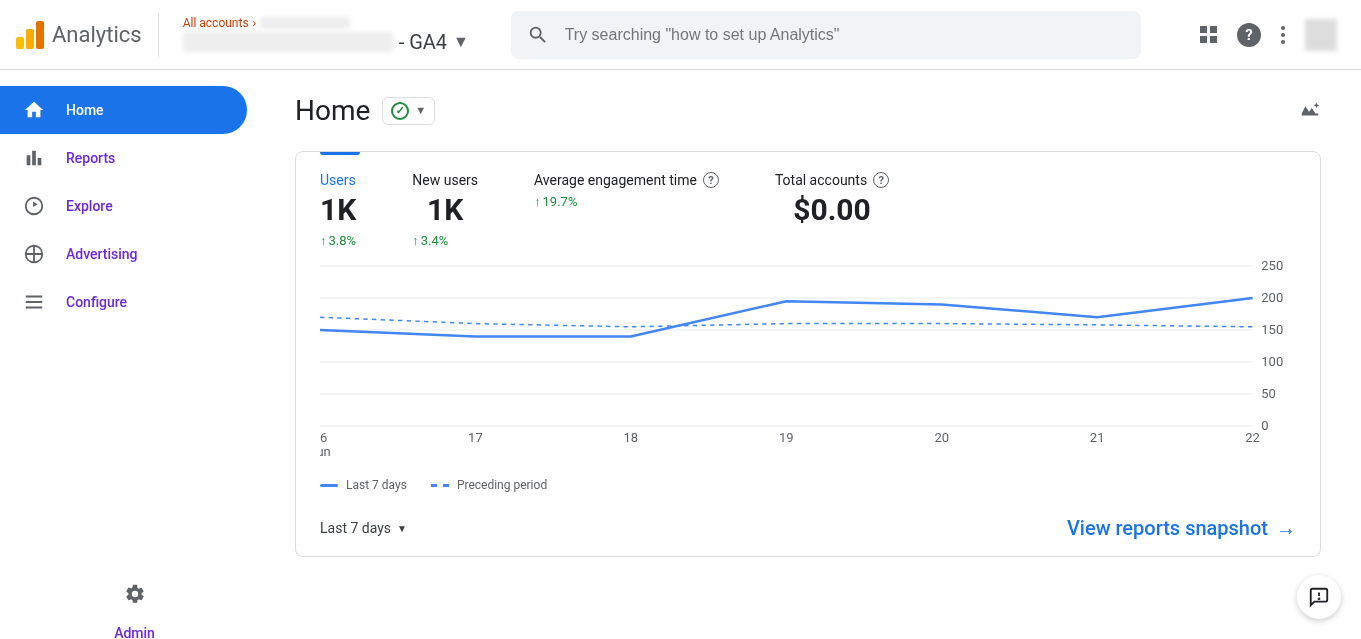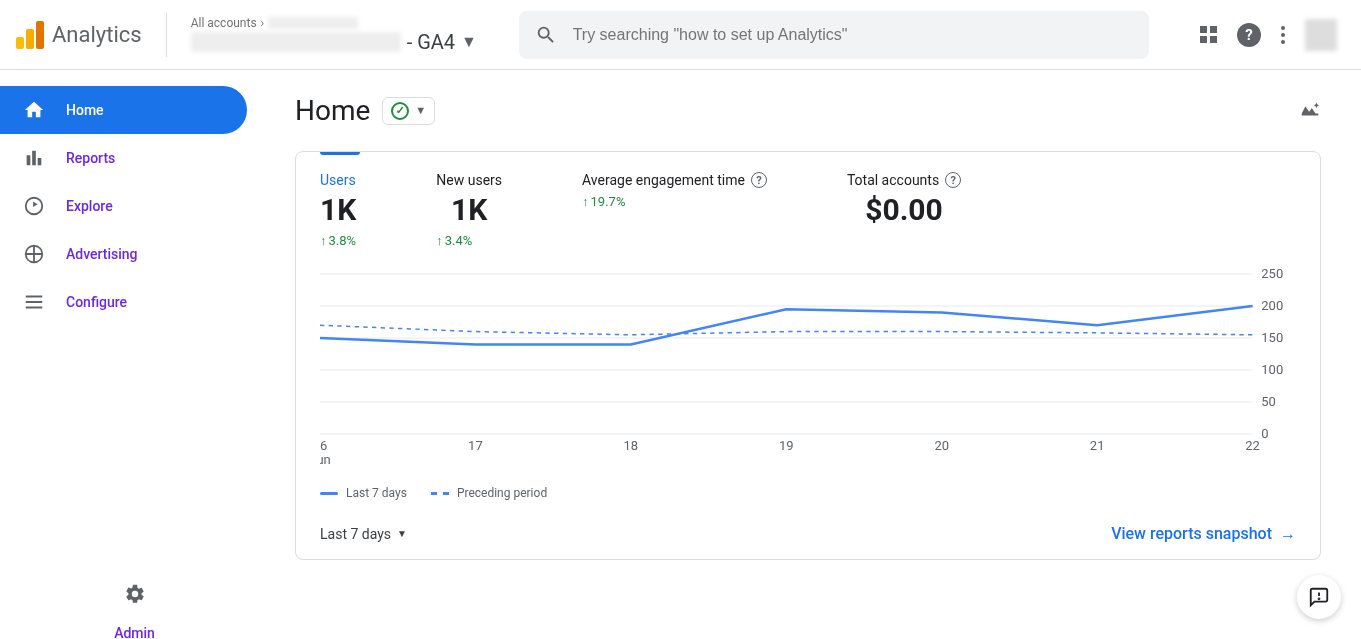--- a/index.html
+++ b/index.html
@@ -18,37 +18,37 @@
       display: flex;
       align-items: center;
       padding: 0 16px;
       border-bottom: 1px solid #dadce0;
       gap: 8px;
     }
     .logo-block {
       display: flex;
       align-items: center;
       gap: 8px;
-      padding-right: 24px;
+      padding-right: 16px;
       border-right: 1px solid #dadce0;
       height: 44px;
     }
     .ga-logo { display: flex; align-items: flex-end; gap: 2px; height: 28px; }
     .ga-bar1 { width: 8px; height: 12px; background: #fbbc04; border-radius: 2px; }
     .ga-bar2 { width: 8px; height: 20px; background: #f9ab00; border-radius: 2px; }
     .ga-bar3 { width: 8px; height: 28px; background: #e37400; border-radius: 2px; }
     .product-name { font-size: 22px; color: #5f6368; }
     .account-block {
       margin-left: 16px;
       display: flex;
       flex-direction: column;
       justify-content: center;
       min-width: 300px;
     }
-    .account-top { font-size: 12px; color: #737373; display: flex; align-items: center; gap: 4px;}
+    .account-top { font-size: 12px; color: #c2410c; display: flex; align-items: center; gap: 4px;}
     .account-top .blur { display:inline-block; width:90px; height:12px; background:#eee; filter: blur(2px); }
     .account-main { display: flex; align-items: center; gap: 6px; }
     .account-main .blur { display:inline-block; width:210px; height:20px; background:#eee; filter: blur(2px); }
     .account-main .suffix { font-size: 20px; color: #3c4043; }
     .account-main .caret { color:#5f6368; }
     .search {
       flex: 1;
       max-width: 630px;
       height: 48px;
       background: #f1f3f4;
@@ -130,21 +130,21 @@
     .status-chip .caret { color: #5f6368; font-size: 11px; }
     .insights-icon { margin-left: auto; color:#5f6368; }
     
     .card {
       margin-top: 24px;
       border: 1px solid #dadce0;
       border-radius: 8px;
       padding: 20px 24px 16px 24px;
       background: #fff;
     }
-    .metrics-row { display: flex; gap: 80px; margin-bottom: 16px; }
+    .metrics-row { display: flex; gap: 56px; margin-bottom: 8px; }
     .metric { position: relative; }
     .metric.active::before {
       content:""; position:absolute; top:-20px; left:0; width:40px; height:3px;
       background:#1a73e8; border-radius: 0 0 3px 3px;
     }
     .metric-label { font-size: 14px; color: #202124; display:flex; align-items:center; gap:6px;}
     .metric.active .metric-label { color: #1a73e8; }
     .metric-value { font-size: 30px; color: #202124; margin-top: 4px; font-weight: 700;}
     .metric-delta { font-size: 13px; color: #1e8e3e; margin-top: 6px; display:flex; align-items:center; gap:2px;}
     .info-circle {
@@ -155,21 +155,21 @@
     
     .chart-wrap { position: relative; margin-top: 8px; }
     .chart-svg { width: 100%; height: 210px; }
     .legend-row { display:flex; gap:24px; margin-top:8px; font-size:12px; color:#5f6368; align-items:center;}
     .legend-item { display:flex; align-items:center; gap:8px; }
     .legend-solid { width:18px; height:3px; background:#4285f4; border-radius:2px;}
     .legend-dashed { width:18px; height:0; border-top:3px dashed #4285f4; }
     
     .card-footer { display:flex; align-items:center; margin-top:24px; }
     .date-selector { font-size:14px; color:#3c4043; display:flex; align-items:center; gap:6px; cursor:pointer;}
-    .snapshot-link { margin-left:auto; color:#1a73e8; font-size:16px; font-weight:500; display:flex; align-items:center; gap:8px; cursor:pointer;}
+    .snapshot-link { margin-left:auto; color:#1a73e8; font-size:20px; font-weight:500; display:flex; align-items:center; gap:8px; cursor:pointer;}
     
     .fab {
       position:absolute; right:20px; bottom:20px;
       width:44px; height:44px; border-radius:50%;
       background:#fff; box-shadow:0 2px 6px rgba(0,0,0,0.2);
       display:flex; align-items:center; justify-content:center;
       cursor:pointer;
     }
   </style>
 </head>

